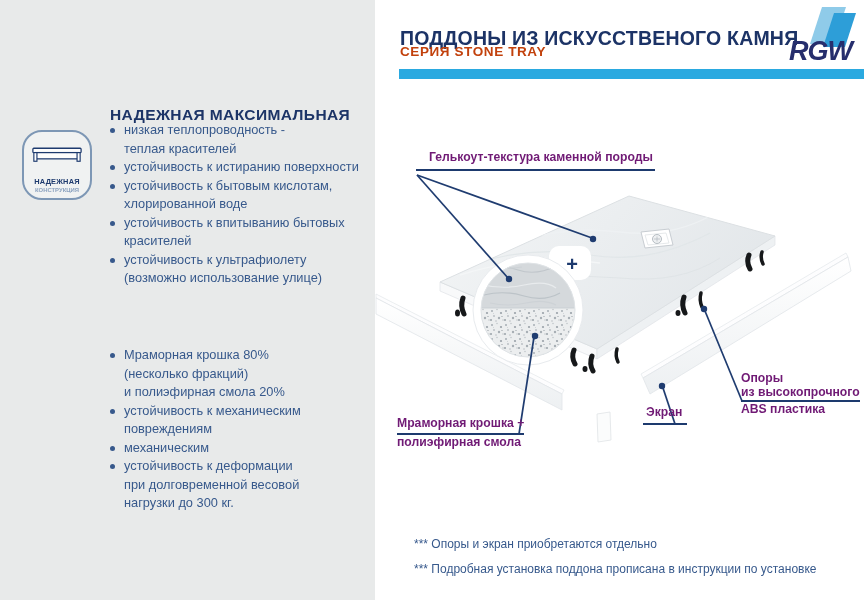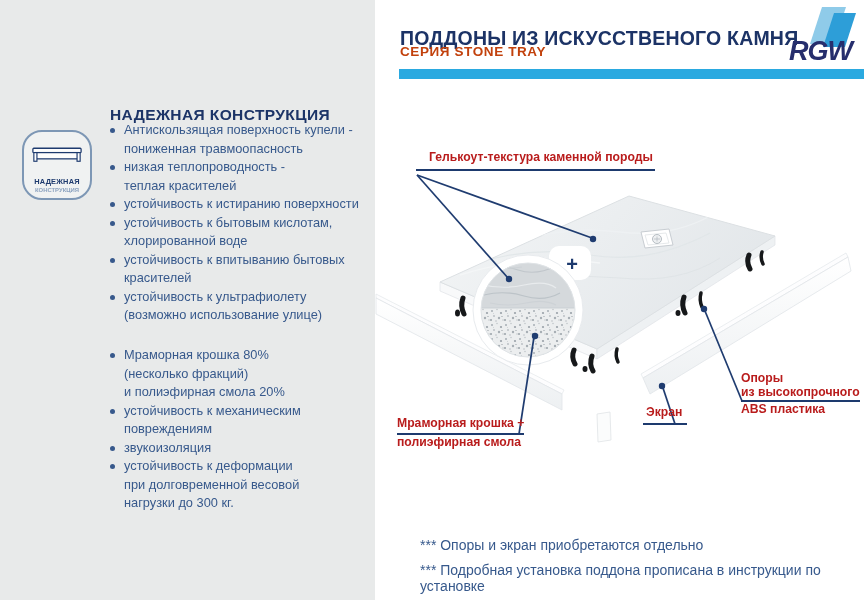--- a/index.html
+++ b/index.html
@@ -24,70 +24,68 @@
   .badge.b2 .badge-t1{margin-top:1px;}
   
   .title{position:absolute;left:400px;top:14px;font-size:19.5px;font-weight:800;
          color:#1c3366;letter-spacing:.2px;}
   .subtitle{position:absolute;left:400px;top:44px;font-size:13.5px;font-weight:bold;
             color:#c2410c;letter-spacing:.6px;}
   .accent-bar{position:absolute;left:399px;top:69px;width:465px;height:10px;background:#2aa9e0;}
   .logo{position:absolute;left:789px;top:4px;width:75px;height:62px;}
   
   .diagram{position:absolute;left:0;top:0;pointer-events:none;}
-  .callout{position:absolute;font-size:12.2px;font-weight:bold;color:#b91c1c;line-height:13.5px;}
+  .callout{position:absolute;font-size:12.2px;font-weight:bold;color:#701a75;line-height:13.5px;}
   .co-gelcoat{left:416px;top:151px;padding:0 2px 4px 13px;border-bottom:2.5px solid #1d3a6e;}
   .co-marble{left:397px;top:417px;}
   .co-marble .u{display:inline-block;padding-bottom:2px;border-bottom:2.5px solid #1d3a6e;margin-bottom:1px;}
   .co-screen{left:643px;top:406px;padding:0 5px 3px 3px;border-bottom:2.5px solid #1d3a6e;}
   .co-supports{left:741px;top:372px;}
   .co-supports .u{display:inline-block;padding-bottom:1px;border-bottom:2.5px solid #1d3a6e;margin-bottom:1px;}
-  .footnote{position:absolute;left:414px;font-size:14px;color:#37598c;margin-left:6px;}
+  .footnote{position:absolute;left:414px;font-size:12px;color:#37598c;}
   .fn1{top:537px;} .fn2{top:562px;}
 </style>
 </head>
 <body>
 
 <div class="page">
 
   <aside class="sidebar">
-    <h2 class="sb-heading">НАДЕЖНАЯ КОНСТРУКЦИЯ</h2>
+    <h2 class="sb-heading">НАДЕЖНАЯ МАКСИМАЛЬНАЯ</h2>
 
     <div class="badge" style="top:130px">
       <svg width="54" height="22" viewBox="0 0 56 22" style="margin-top:12px">
         <rect x="3" y="4" width="50" height="4.5" rx="1" fill="#fdfdfd" stroke="#1d3a6e" stroke-width="1.3"></rect>
         <rect x="6" y="8.5" width="44" height="6.5" fill="#fdfdfd" stroke="#1d3a6e" stroke-width="1.3"></rect>
         <rect x="4" y="8.5" width="3.2" height="9" fill="#fdfdfd" stroke="#1d3a6e" stroke-width="1.2"></rect>
         <rect x="48.8" y="8.5" width="3.2" height="9" fill="#fdfdfd" stroke="#1d3a6e" stroke-width="1.2"></rect>
       </svg>
       <div class="badge-t1">НАДЕЖНАЯ</div>
       <div class="badge-t2">КОНСТРУКЦИЯ</div>
     </div>
 
 
     <ul class="features g1">
-      <li>Антискользящая поверхность купели -
-пониженная травмоопасность</li>
       <li>низкая теплопроводность -
 теплая красителей</li>
       <li>устойчивость к истиранию поверхности</li>
       <li>устойчивость к бытовым кислотам,
 хлорированной воде</li>
       <li>устойчивость к впитыванию бытовых
 красителей</li>
       <li>устойчивость к ультрафиолету
 (возможно использование улице)</li>
     </ul>
     <ul class="features g2">
       <li>Мраморная крошка 80%
 (несколько фракций)
 и полиэфирная смола 20%</li>
       <li>устойчивость к механическим
 повреждениям</li>
-      <li>звукоизоляция</li>
+      <li>механическим</li>
       <li>устойчивость к деформации
 при долговременной весовой
 нагрузки до 300 кг.</li>
     </ul>
   </aside>
 
   <h1 class="title">ПОДДОНЫ ИЗ ИСКУССТВЕНОГО КАМНЯ</h1>
   <div class="subtitle">СЕРИЯ STONE TRAY</div>
   <div class="accent-bar"></div>
   <div class="logo">

